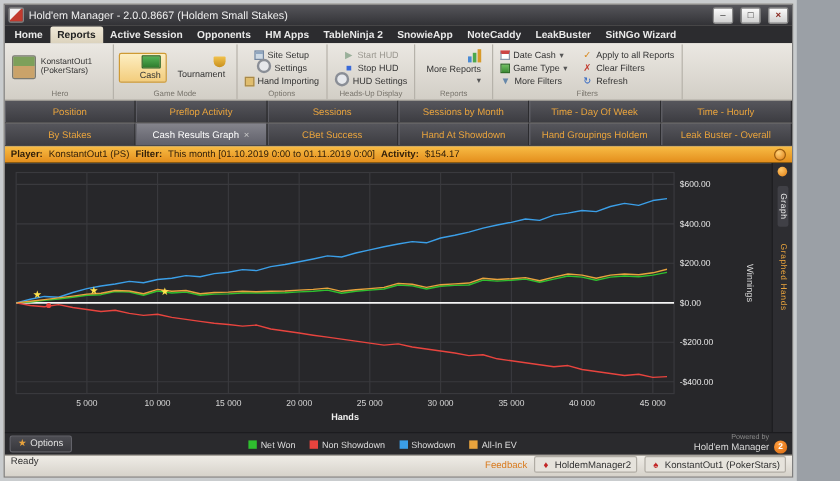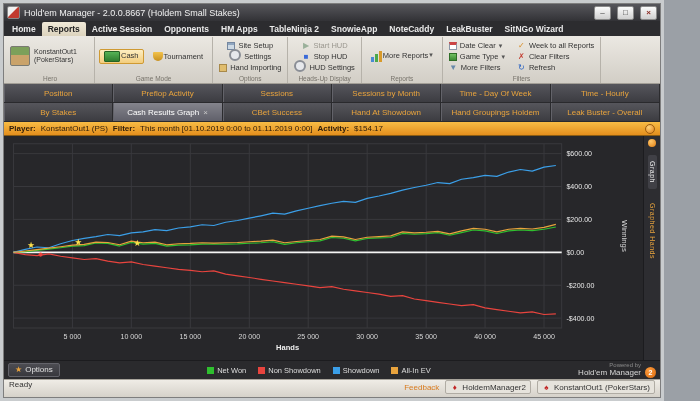--- a/index.html
+++ b/index.html
@@ -20,21 +20,21 @@
   .mtab.active{background:linear-gradient(#f0e9d8,#dcd3bd);color:#222;border-radius:2px 2px 0 0}
 
   
   .ribbon{flex:0 0 46px;background:linear-gradient(#ebe8e2,#d2cec6);border-bottom:1px solid #a29e96;display:flex;padding:1px 2px 0;overflow:hidden}
   .rgroup{display:flex;flex-direction:column;border-right:1px solid #b6b2aa;padding:1px 4px 0}
   .rgc{flex:1;display:flex;align-items:center;gap:4px}
   .rglabel{font-size:6.5px;color:#77736b;text-align:center;padding:1px 0}
   .stack{display:flex;flex-direction:column;justify-content:center;gap:1px}
   .smallbtn{display:flex;align-items:flex-end;gap:3px;font-size:7.5px;color:#333;padding:0 2px;height:10px;white-space:nowrap}
   .smallbtn.disabled{color:#9a978f}
-  .bigbtn{display:flex;flex-direction:row;align-items:flex-start;justify-content:center;gap:1px;padding:1px 4px;border:1px solid transparent;border-radius:2px;color:#333;min-width:30px}
+  .bigbtn{display:flex;flex-direction:column;align-items:flex-end;justify-content:center;gap:1px;padding:1px 4px;border:1px solid transparent;border-radius:2px;color:#333;min-width:30px}
   .bigbtn.selected{background:linear-gradient(#fdeec2,#f3cd7d);border-color:#cf9a33}
   .blabel{font-size:7.5px;white-space:nowrap}
   .avatar{width:18px;height:18px;border-radius:2px;background:linear-gradient(#7da05a 45%,#caa36a 45%);border:1px solid #7a7a72;flex:0 0 auto}
   .heroname{width:56px;font-size:7px;color:#333;line-height:1.15}
   .cashicon{width:14px;height:9px;background:linear-gradient(#56b356,#2f7d2f);border:1px solid #256325;border-radius:1px}
   .trophyicon{width:10px;height:9px;background:linear-gradient(#f2c24c,#c8901e);border-radius:1px 1px 5px 5px}
   .charticon{display:flex;align-items:flex-end;gap:1px;height:11px}
   .charticon i{width:3px;display:block}
   .charticon i:nth-child(1){height:5px;background:#4a8ad4}
   .charticon i:nth-child(2){height:8px;background:#4ca84c}
@@ -189,37 +189,37 @@
         </div>
       </div>
       <div class="rglabel">Reports</div>
     </div>
 
     <div class="rgroup">
       <div class="rgc fcols">
         <div class="stack">
           <div class="smallbtn">
             <span class="icb ic-cal"></span>
-            <span>Date Clear</span>
+            <span>Date Cash</span>
             <span class="chev">▾</span>
           </div>
           <div class="smallbtn">
             <span class="icb ic-gt"></span>
             <span>Game Type</span>
             <span class="chev">▾</span>
           </div>
           <div class="smallbtn">
             <span class="gi" style="color:#6688aa">▼</span>
             <span>More Filters</span>
           </div>
         </div>
         <div class="stack">
           <div class="smallbtn">
             <span class="gi" style="color:#d88a20">✓</span>
-            <span>Week to all Reports</span>
+            <span>Apply to all Reports</span>
           </div>
           <div class="smallbtn">
             <span class="gi" style="color:#c23a2e">✗</span>
             <span>Clear Filters</span>
           </div>
           <div class="smallbtn">
             <span class="gi" style="color:#2a62c2">↻</span>
             <span>Refresh</span>
           </div>
         </div>

